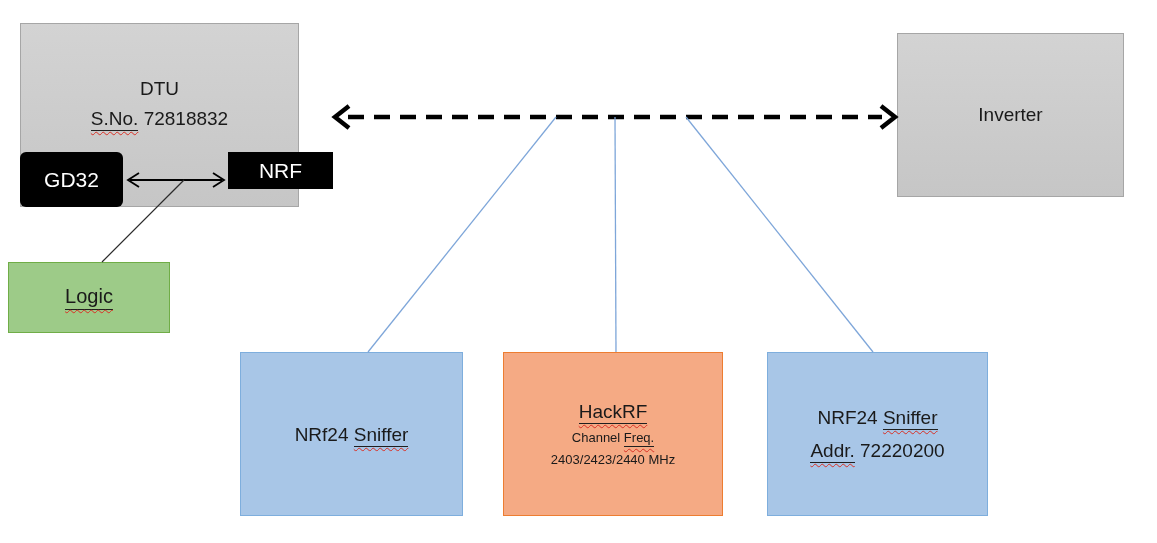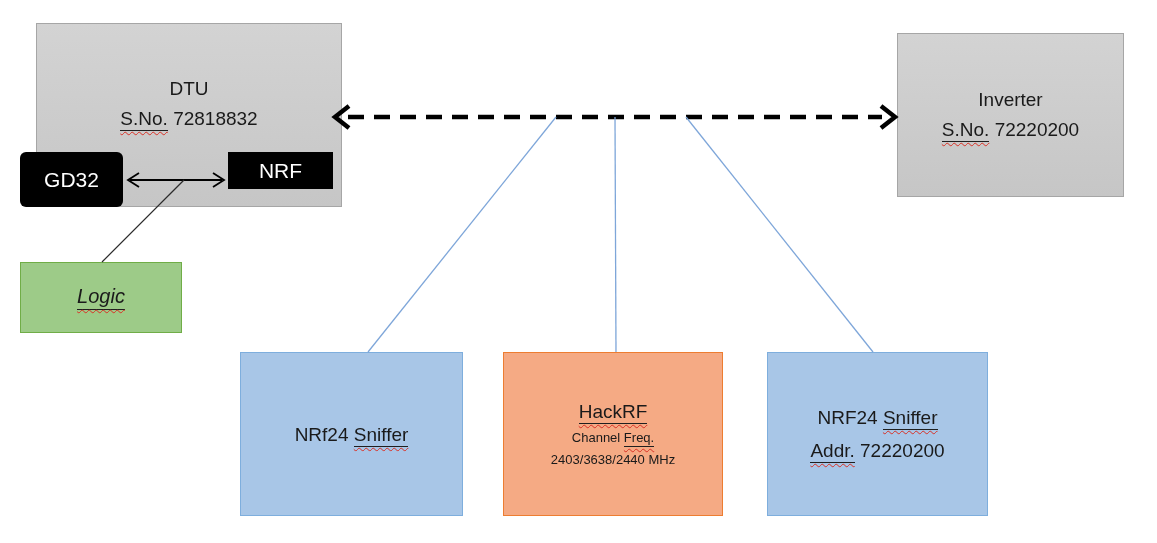--- a/index.html
+++ b/index.html
@@ -51,24 +51,24 @@
   .line-main{font-size:19px;line-height:30px;}
   .line-sub{font-size:13px;line-height:22px;}
   
   .u{border-bottom:1.5px solid #1f1f1f;padding-bottom:1px;}
   
   .sq{
     text-decoration:underline wavy #d93025;
     text-decoration-thickness:1px;
     text-underline-offset:6px;
   }
-  #dtu-box      {left:36px;  top:23px;  width:306px; height:184px;}
+  #dtu-box      {left:20px;  top:23px;  width:279px; height:184px;}
   #gd32-box     {left:20px;  top:152px; width:103px; height:55px;border-radius:6px;}
   #nrf-box      {left:228px; top:152px; width:105px; height:37px;}
-  #logic-box    {left:20px;  top:262px; width:162px; height:71px;font-style:italic;}
+  #logic-box    {left:8px;  top:262px; width:162px; height:71px;}
   #inverter-box {left:897px; top:33px;  width:227px; height:164px;}
   #sniffer-left-box {left:240px; top:352px; width:223px; height:164px;}
   #hackrf-box       {left:503px; top:352px; width:220px; height:164px;}
   #sniffer-right-box{left:767px; top:352px; width:221px; height:164px;}
   
   #dtu-box .text-block{margin-top:-22px;}
   #connector-layer{
     position:absolute;left:0;top:0;width:1157px;height:543px;
     z-index:2;pointer-events:none;
   }
@@ -92,31 +92,30 @@
   <div id="nrf-box" class="box box-black">
     <span>NRF</span>
   </div>
 
   <div id="logic-box" class="box box-green">
     <span class="u sq">Logic</span>
   </div>
 
   <div id="inverter-box" class="box box-gray">
     <div>Inverter</div>
-    <div><span class="u sq">S.No.</span> <span>72220200</span></div>
   </div>
 
   <div id="sniffer-left-box" class="box box-blue">
     <div><span>NRf24</span> <span class="u sq">Sniffer</span></div>
   </div>
 
   <div id="hackrf-box" class="box box-orange">
     <div class="line-main"><span class="u sq">HackRF</span></div>
     <div class="line-sub"><span>Channel</span> <span class="u sq">Freq.</span></div>
-    <div class="line-sub">2403/3638/2440 MHz</div>
+    <div class="line-sub">2403/2423/2440 MHz</div>
   </div>
 
   <div id="sniffer-right-box" class="box box-blue">
     <div><span>NRF24</span> <span class="u sq">Sniffer</span></div>
     <div><span class="u sq">Addr.</span> <span>72220200</span></div>
   </div>
 
   <svg id="connector-layer" viewBox="0 0 1157 543" xmlns="http://www.w3.org/2000/svg">
 
     <g>

